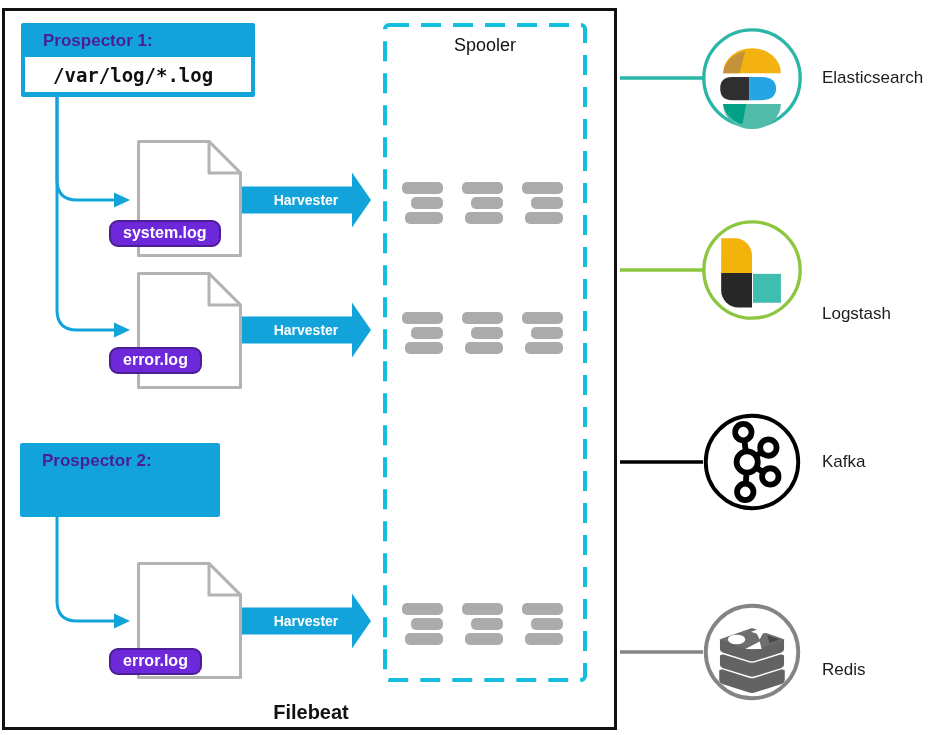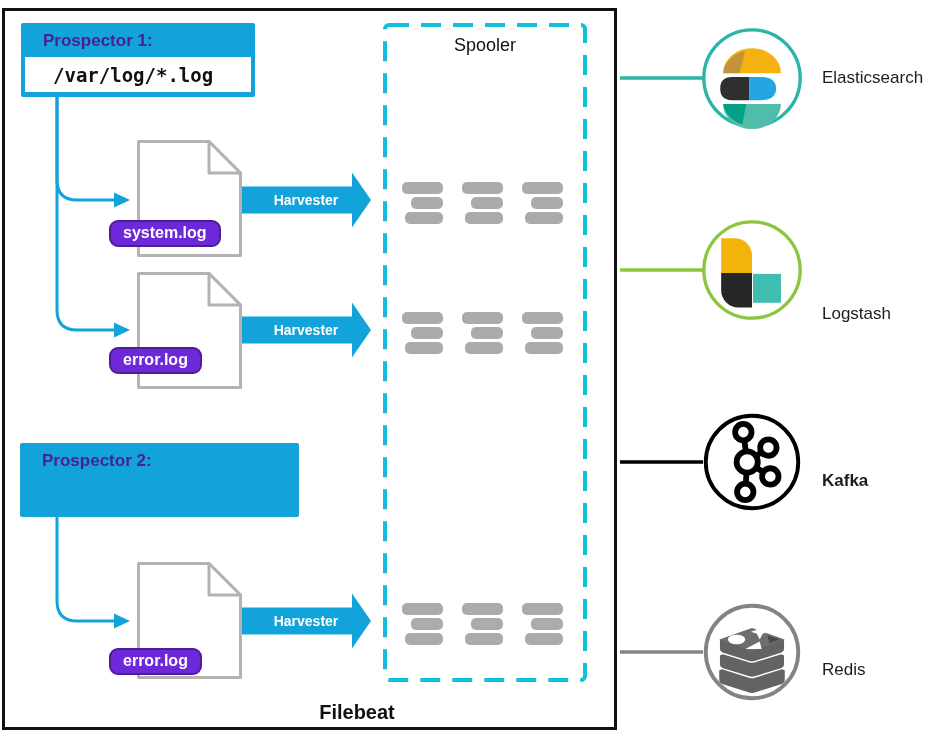--- a/index.html
+++ b/index.html
@@ -3,26 +3,26 @@
 <meta charset="utf-8">
 <style>
   html,body{margin:0;padding:0;background:#ffffff;}
   .canvas{position:relative;width:940px;height:735px;background:#ffffff;
           font-family:"Liberation Sans", sans-serif;overflow:hidden;}
   .abs{position:absolute;}
 
   
   .filebeat-box{left:2px;top:8px;width:615px;height:722px;border:3px solid #111;box-sizing:border-box;}
   .filebeat-label{left:2px;top:701px;width:618px;text-align:center;
-                  font-size:20px;font-weight:bold;color:#111;padding-left:46px;}
+                  font-size:20px;font-weight:bold;color:#111;}
 
   
   .prospector{background:#12a3db;border-radius:2px;box-sizing:border-box;}
   .prospector-1{left:21px;top:23px;width:234px;height:74px;}
-  .prospector-2{left:20px;top:443px;width:279px;height:74px;}
+  .prospector-2{left:20px;top:443px;width:200px;height:74px;}
   .prospector-title{color:#4c1d95;font-weight:bold;font-size:17px;padding:8px 0 6px 22px;}
   .prospector-path{background:#fff;margin:0 4px 4px 4px;height:35px;display:flex;align-items:center;
                    font-family:"DejaVu Sans Mono", monospace;font-size:19px;font-weight:600;
                    color:#111;padding-left:28px;box-sizing:border-box;}
 
   
   .file-label{background:#6d28d9;color:#fff;font-weight:bold;font-size:16px;
               border:2px solid #4c1d95;border-radius:9px;padding:1px 12px 2px 12px;line-height:20px;}
   .file-label-1{left:109px;top:220px;}
   .file-label-2{left:109px;top:347px;}
@@ -208,21 +208,21 @@
       <line x1="50" y1="55" x2="48" y2="86"></line>
       <line x1="50" y1="55" x2="72" y2="40"></line>
       <line x1="50" y1="55" x2="74" y2="70"></line>
       <circle cx="50" cy="55" r="11" fill="#fff"></circle>
       <circle cx="46" cy="24" r="8.5" fill="#fff"></circle>
       <circle cx="48" cy="86" r="8.5" fill="#fff"></circle>
       <circle cx="72" cy="40" r="8.5" fill="#fff"></circle>
       <circle cx="74" cy="70" r="8.5" fill="#fff"></circle>
     </g>
   </svg>
-  <div class="abs output-label" style="top:469px;font-weight:bold;">Kafka</div>
+  <div class="abs output-label" style="top:450px;">Kafka</div>
 
   <svg class="abs output-circle" style="left:699px;top:599px;" viewBox="0 0 110 110">
     <circle cx="55" cy="55" r="48" fill="#fff" stroke-width="4" stroke="#848484"></circle>
     <path d="M21,74 L55,62 L89,74 L89,84 Q89,87 85,88.5 L58,97 Q55,98 52,97 L25,88.5 Q21,87 21,84 Z" fill="#636363"></path>
     <path d="M21,58 L55,46 L89,58 L89,68 Q89,71 85,72.5 L58,81 Q55,82 52,81 L25,72.5 Q21,71 21,68 Z" fill="#636363" stroke="#fff" stroke-width="1.5"></path>
     <path d="M21,42 L55,30 L89,42 L89,52 Q89,55 85,56.5 L58,65 Q55,66 52,65 L25,56.5 Q21,55 21,52 Z" fill="#636363" stroke="#fff" stroke-width="1.5"></path>
     <path d="M21,42 L55,30 L89,42 L55,54 Z" fill="#6e6e6e"></path>
     <ellipse cx="39" cy="42" rx="9" ry="5" fill="#fff"></ellipse>
     <path d="M63,26 L66,32 L72,34 L66,36 L63,42 L60,36 L54,34 L60,32 Z" fill="#fff"></path>
     <path d="M48,52 L63,44 L65,52 Z" fill="#fff"></path>

